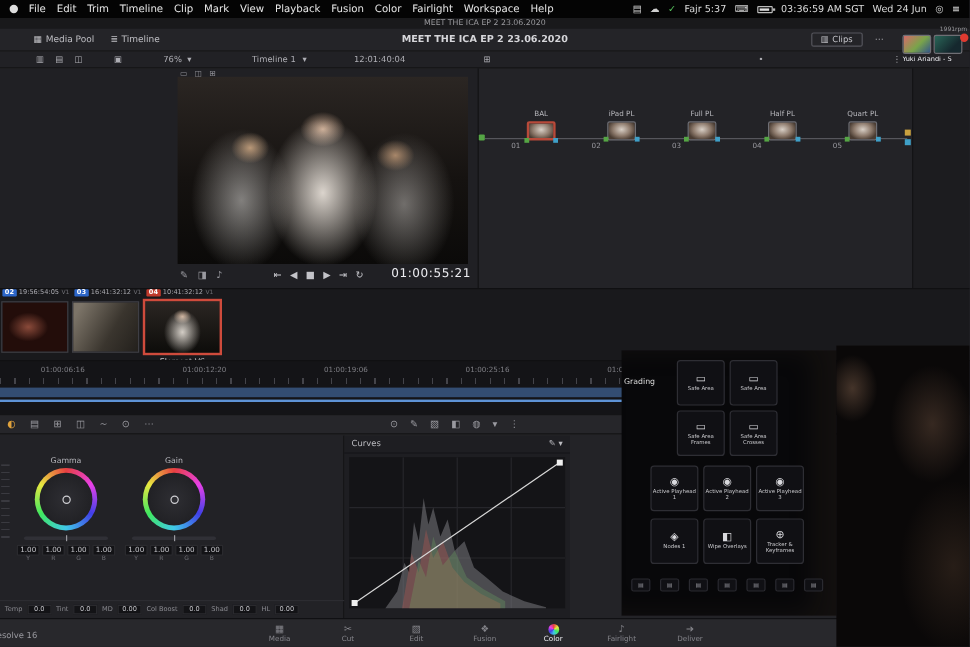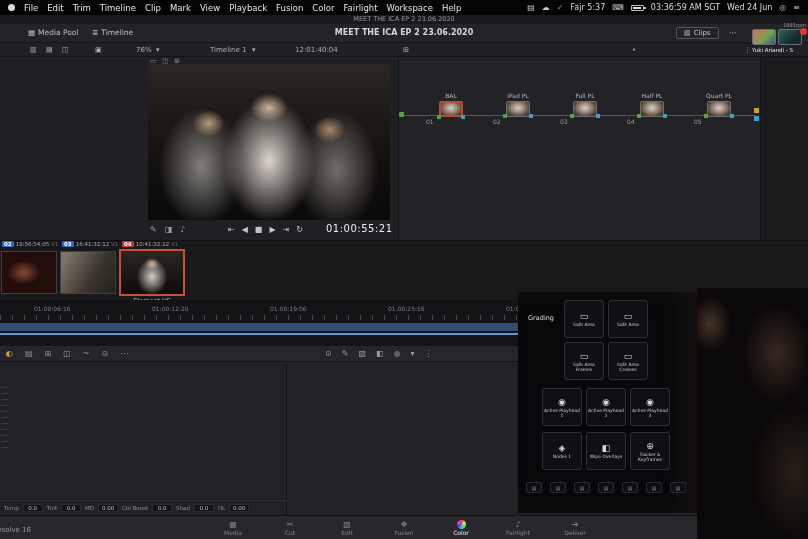--- a/index.html
+++ b/index.html
@@ -136,21 +136,21 @@
   .tab .ticon{font-size:8px;line-height:9px}
   .tab .tlabel{font-size:6px;line-height:7px}
   .tab.active{color:#ececf0}
   .colorwheel{width:9px;height:9px;border-radius:50%;
     background:conic-gradient(#e84040,#e8e840,#40e860,#40c8e8,#4040e8,#e840e8,#e84040)}
   .appname{position:absolute;left:-36px;bottom:5px;font-size:7px;color:#9a9aa0;white-space:nowrap}
 
   
   .deck{position:absolute;left:518px;top:292px;width:179px;height:221px;background:#08080a;z-index:40;
     box-shadow:inset -18px 0 22px rgba(74,56,40,.18)}
-  .decklabel{position:absolute;left:2px;top:22px;width:42px;text-align:center;font-size:6.5px;color:#dcdcdc}
+  .decklabel{position:absolute;left:2px;top:22px;width:42px;text-align:left;font-size:6.5px;color:#dcdcdc}
   .dbtn{position:absolute;width:40px;height:38px;background:#101014;border:1px solid #2e2e34;border-radius:3px;
     display:flex;flex-direction:column;align-items:center;justify-content:center;gap:1px}
   .dbtn .dicon{font-size:9px;line-height:10px;color:#d8d8dc}
   .dbtn .dlabel{font-size:4.5px;line-height:5px;color:#c8c8cc;text-align:center;padding:0 1px}
   .dmini{position:absolute;top:190px;width:16px;height:11px;background:#101014;border:1px solid #2a2a30;
     border-radius:2px;font-size:5px;line-height:10px;text-align:center;color:#8e8e94}
 
   
   .face{position:absolute;left:697px;top:288px;width:111px;height:297px;z-index:41;background:
     radial-gradient(30px 40px at 12% 12%, rgba(107,81,64,.6), transparent 70%),
@@ -362,39 +362,95 @@
       <span>◧</span>
       <span>◍</span>
       <span>▾</span>
       <span>⋮</span>
     </div>
   </div>
 
   <div class="wheelspanel">
     <div class="vticks"></div>
 
-
+    <div class="wblock" style="left:12px">
+      <div class="wname">Gamma</div>
+      <div class="wheel"></div>
+      <div class="wslider"></div>
+      <div class="wvals">
+        <span class="vbox">1.00</span>
+        <span class="vbox">1.00</span>
+        <span class="vbox">1.00</span>
+        <span class="vbox">1.00</span>
+      </div>
+      <div class="wchs">
+        <span class="wch">Y</span>
+        <span class="wch">R</span>
+        <span class="wch">G</span>
+        <span class="wch">B</span>
+      </div>
+    </div>
+
+    <div class="wblock" style="left:102px">
+      <div class="wname">Gain</div>
+      <div class="wheel"></div>
+      <div class="wslider"></div>
+      <div class="wvals">
+        <span class="vbox">1.00</span>
+        <span class="vbox">1.00</span>
+        <span class="vbox">1.00</span>
+        <span class="vbox">1.00</span>
+      </div>
+      <div class="wchs">
+        <span class="wch">Y</span>
+        <span class="wch">R</span>
+        <span class="wch">G</span>
+        <span class="wch">B</span>
+      </div>
+    </div>
 
 
     <div class="adjrow">
       <span class="adjl">Temp</span>
       <span class="adjv">0.0</span>
       <span class="adjl">Tint</span>
       <span class="adjv">0.0</span>
       <span class="adjl">MD</span>
       <span class="adjv">0.00</span>
       <span class="adjl">Col Boost</span>
       <span class="adjv">0.0</span>
       <span class="adjl">Shad</span>
       <span class="adjv">0.0</span>
       <span class="adjl">HL</span>
       <span class="adjv">0.00</span>
     </div>
   </div>
 
+  <div class="curvespanel">
+    <div class="curveshead">
+      <span>Curves</span>
+      <span>
+        <span>✎</span>
+        <span>▾</span>
+      </span>
+    </div>
+    <svg class="curvegraph" viewBox="0 0 180 126">
+      <line x1="45" y1="0" x2="45" y2="126" stroke="#26262b" stroke-width="1"></line>
+      <line x1="90" y1="0" x2="90" y2="126" stroke="#26262b" stroke-width="1"></line>
+      <line x1="135" y1="0" x2="135" y2="126" stroke="#26262b" stroke-width="1"></line>
+      <line x1="0" y1="42" x2="180" y2="42" stroke="#26262b" stroke-width="1"></line>
+      <line x1="0" y1="84" x2="180" y2="84" stroke="#26262b" stroke-width="1"></line>
+      <path d="M30,126 L40,112 L46,88 L50,96 L54,54 L58,70 L62,34 L66,56 L70,42 L76,66 L82,52 L88,78 L96,70 L104,92 L114,100 L128,112 L146,120 L164,125 L164,126 Z" fill="rgba(120,120,125,0.55)"></path>
+      <path d="M44,126 L52,80 L58,96 L64,60 L70,84 L78,70 L86,92 L96,104 L110,114 L126,122 L126,126 Z" fill="rgba(190,90,80,0.35)"></path>
+      <path d="M50,126 L58,86 L64,100 L70,66 L78,90 L88,78 L98,100 L112,110 L130,120 L130,126 Z" fill="rgba(110,170,100,0.3)"></path>
+      <line x1="4" y1="122" x2="176" y2="4" stroke="#d8d8d8" stroke-width="1"></line>
+      <rect x="2" y="119" width="5" height="5" fill="#eeeeee"></rect>
+      <rect x="173" y="2" width="5" height="5" fill="#eeeeee"></rect>
+    </svg>
+  </div>
 
   <div class="pagebar">
     <div class="tabs">
       <div class="tab">
         <div class="ticon">▦</div>
         <div class="tlabel">Media</div>
       </div>
       <div class="tab">
         <div class="ticon">✂</div>
         <div class="tlabel">Cut</div>

